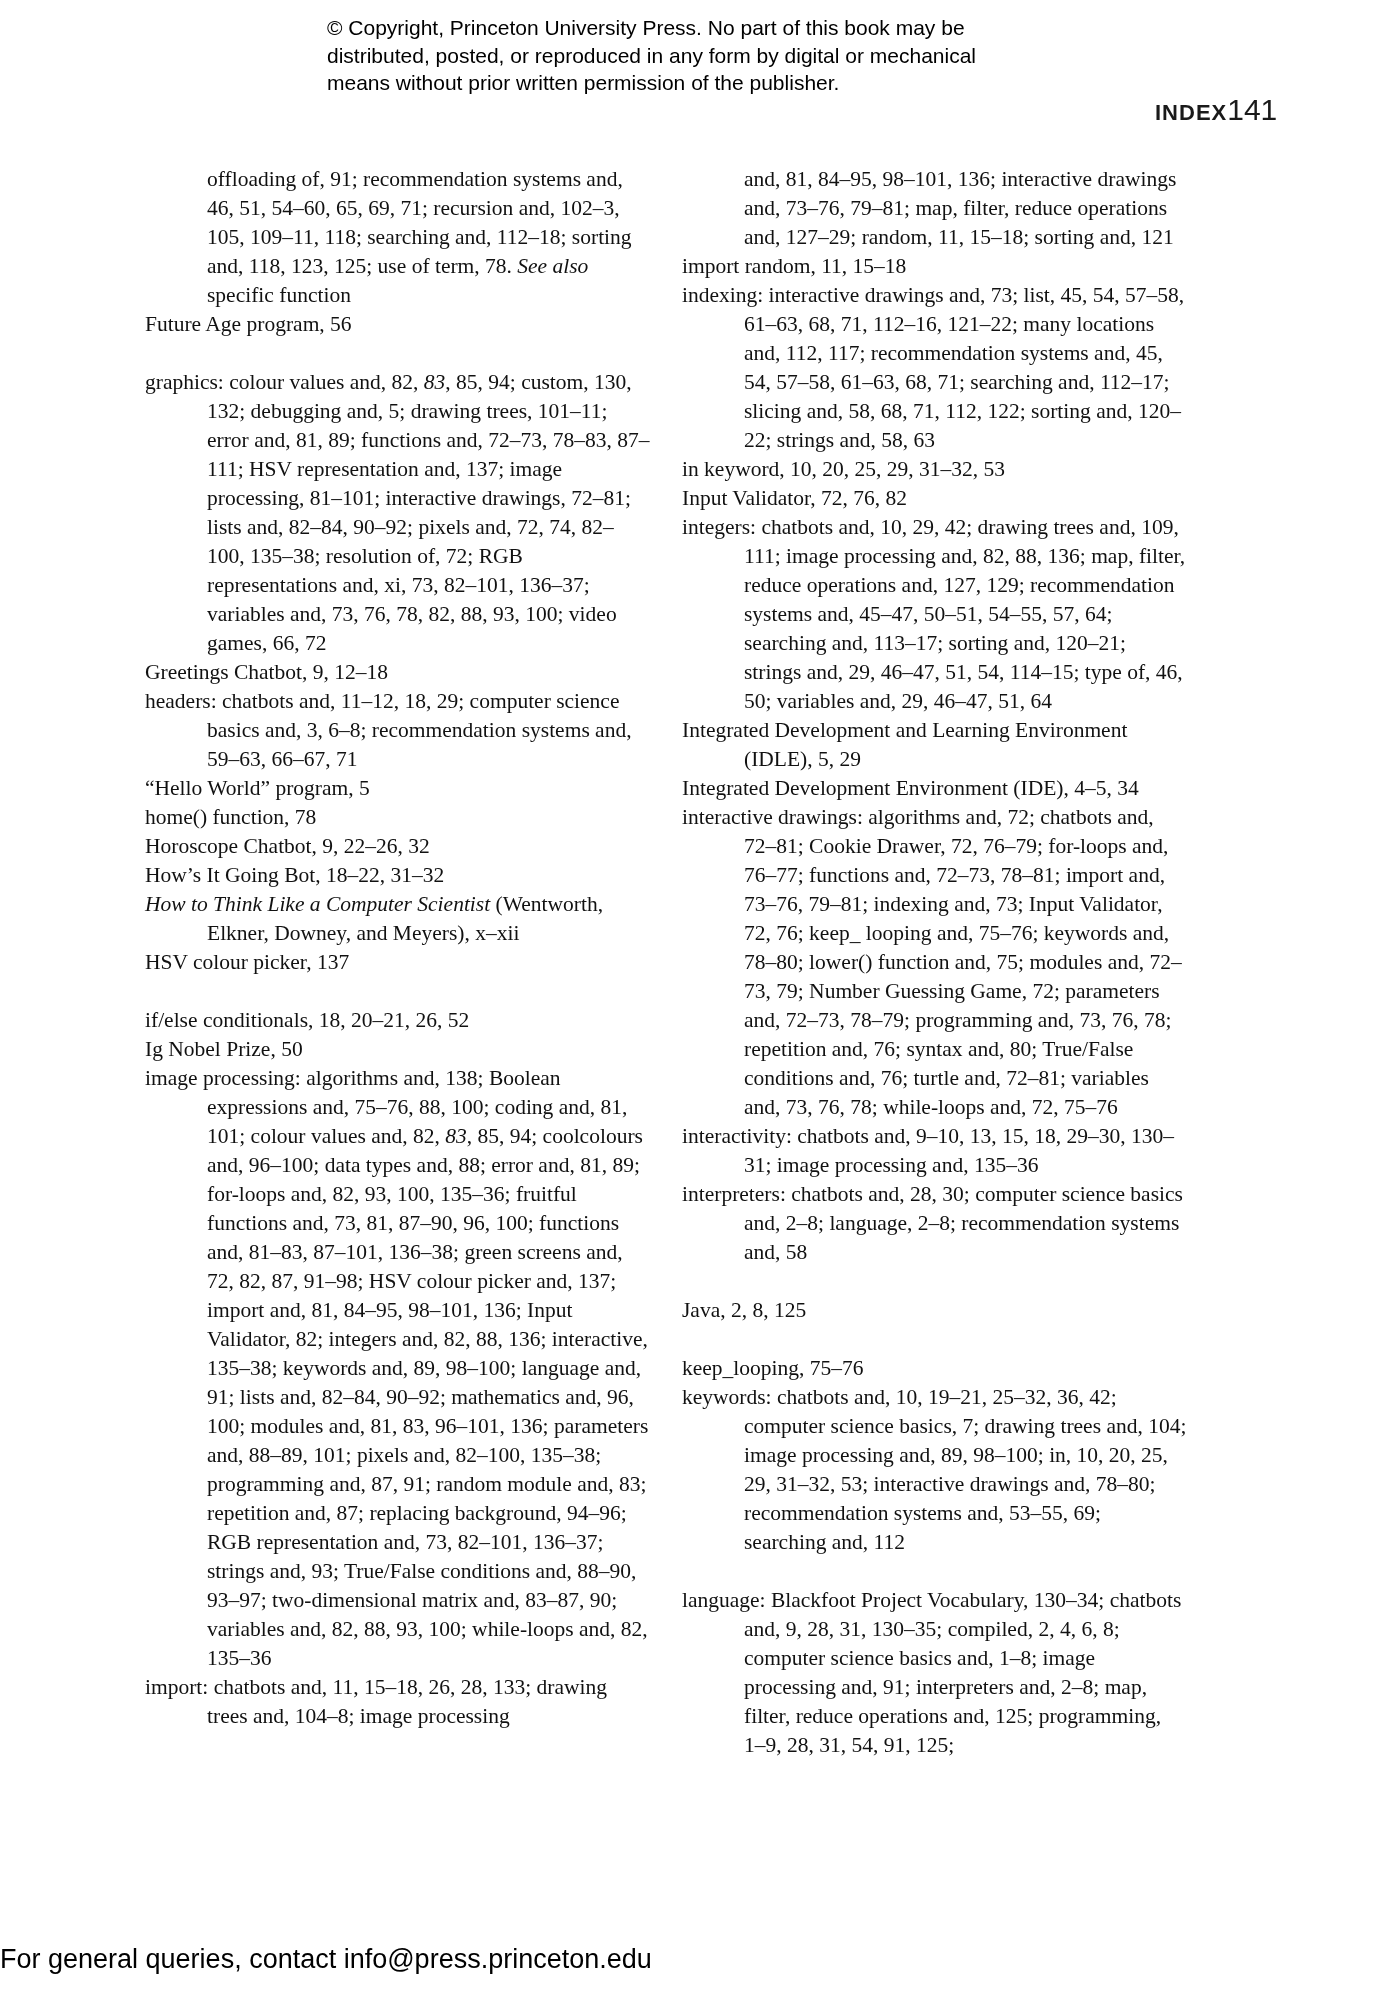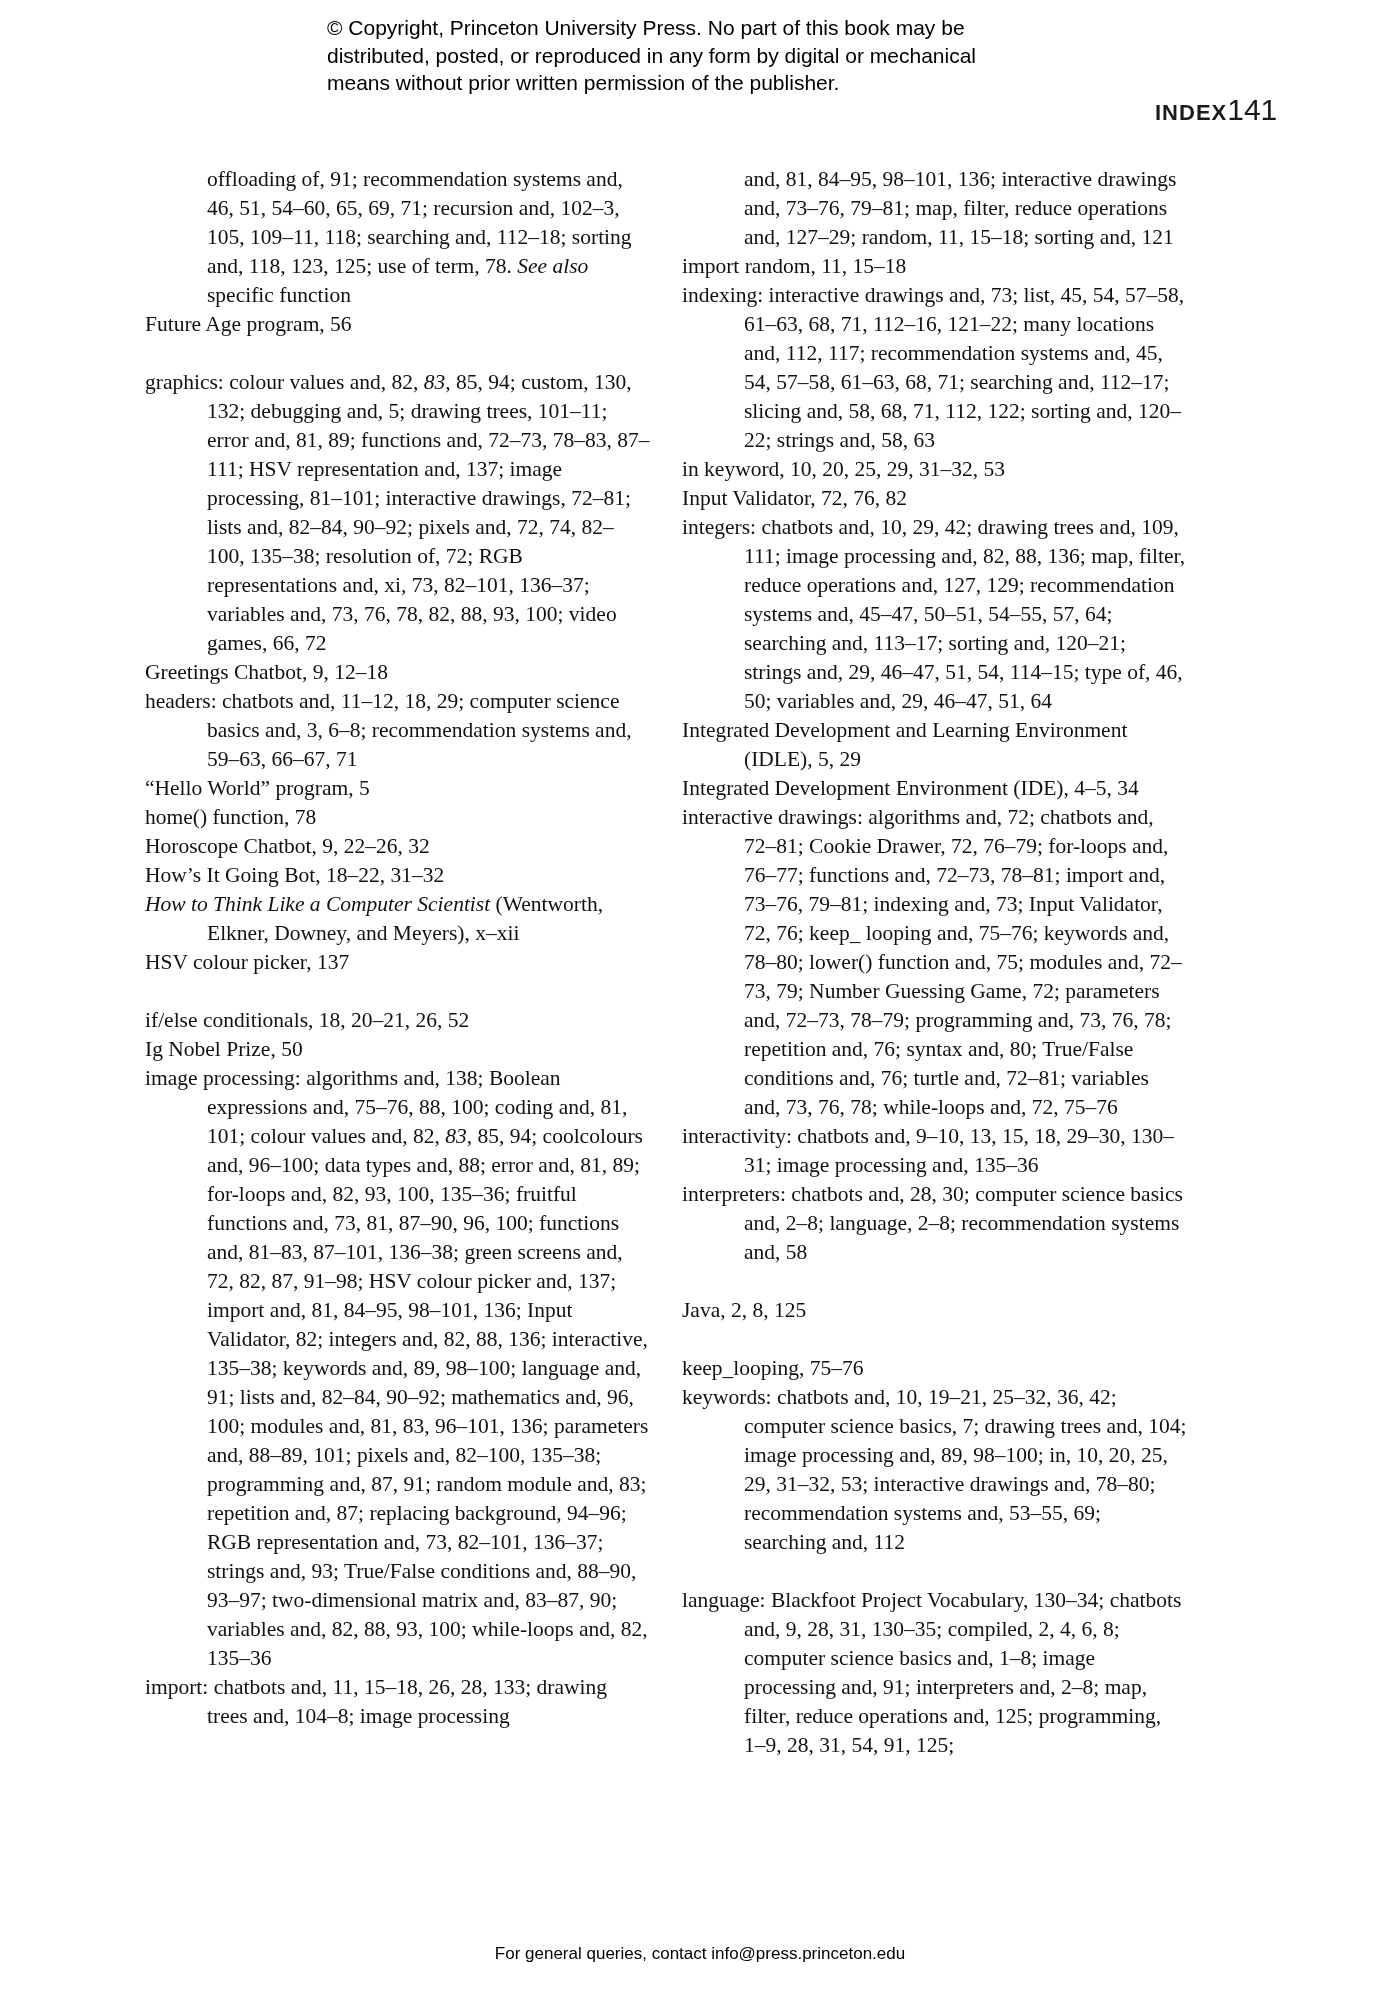--- a/index.html
+++ b/index.html
@@ -47,23 +47,23 @@
   .col-left  { left: 145px; }
   .col-right { left: 682px; }
   .entry.hang { padding-left: 62px; text-indent: -62px; }
   .entry.cont { padding-left: 62px; text-indent: 0; }
   .entry.gap  { margin-top: 29px; }
   .entry i { font-style: italic; }
   .footer {
     position: absolute;
     left: 0; right: 0;
     top: 1944px;
-    text-align: center;
+    text-align: left;
     font-family: "Liberation Sans", sans-serif;
-    font-size: 17px;
+    font-size: 27px;
     color: #000000;
   }
 </style>
 </head>
 <body>
 
 <div class="copyright">
   <div>© Copyright, Princeton University Press. No part of this book may be</div>
   <div>distributed, posted, or reproduced in any form by digital or mechanical</div>
   <div>means without prior written permission of the publisher.</div>

